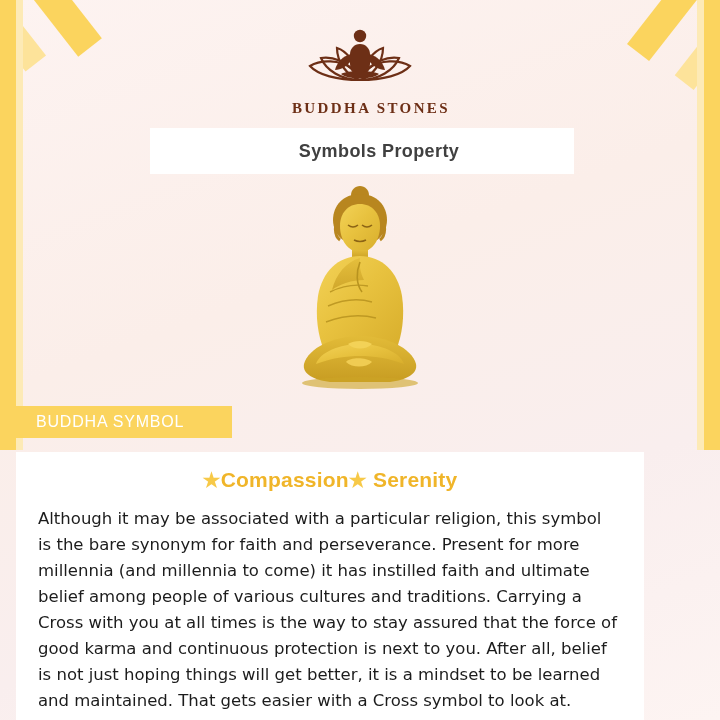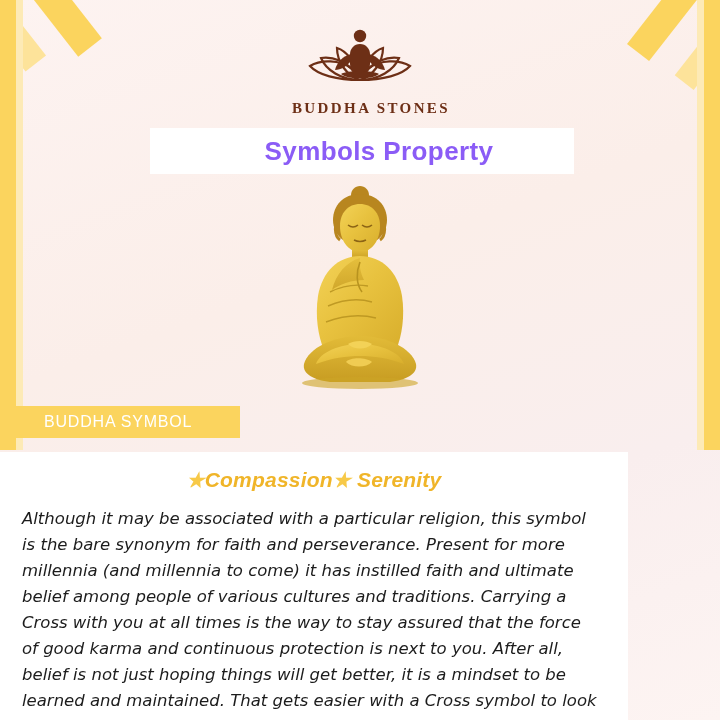--- a/index.html
+++ b/index.html
@@ -117,22 +117,22 @@
     top: 128px;
     left: 150px;
     width: 424px;
     height: 46px;
     background: #ffffff;
     display: flex;
     align-items: center;
     justify-content: center;
   }
   .title-bar-text {
-    color: #8b5cf6;
-    font-size: 26px;
+    color: #404040;
+    font-size: 18px;
     font-weight: bold;
     letter-spacing: 0.4px;
     margin-left: 34px;
   }
 
   
   .buddha-wrap {
     position: absolute;
     top: 180px;
     left: 0;
@@ -146,38 +146,36 @@
   
   .symbol-tag {
     position: absolute;
     top: 406px;
     left: 0;
     width: 232px;
     height: 32px;
     background: #fbd45e;
     display: flex;
     align-items: center;
-    margin-left: 8px;
   }
   .symbol-tag-text {
     color: #ffffff;
     font-size: 16px;
     letter-spacing: 0.8px;
     padding-left: 36px;
   }
 
   
   .panel {
     position: absolute;
-    left: 0;
+    left: 16px;
     top: 452px;
     width: 628px;
     height: 268px;
     background: #ffffff;
-    font-style: italic;
   }
   .headline {
     margin-top: 16px;
     text-align: center;
     color: #f0b529;
     font-size: 21px;
     font-weight: bold;
     letter-spacing: 0.2px;
   }
   .headline .star {

